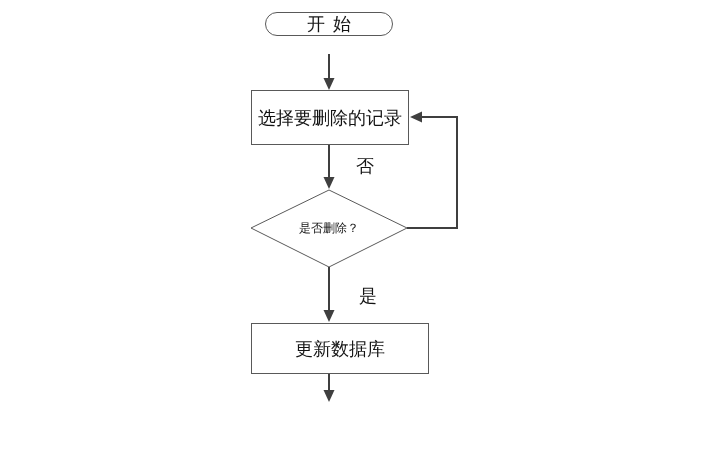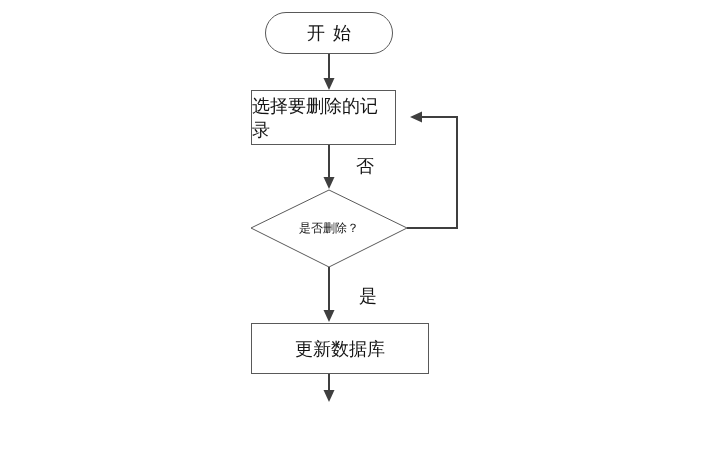--- a/index.html
+++ b/index.html
@@ -40,22 +40,22 @@
     position: absolute;
     box-sizing: border-box;
     display: flex;
     align-items: center;
     justify-content: center;
     background: #ffffff;
     border: 1.5px solid var(--border, #595959);
     color: var(--text, #141414);
     font-size: 18px;
   }
-  .node.start   { left: 265px; top: 12px;  width: 128px; height: 42px; border-radius: 21px; }
-  .node.select  { left: 251px; top: 90px;  width: 145px; height: 55px; }
+  .node.start   { left: 265px; top: 12px;  width: 128px; height: 24px; border-radius: 21px; }
+  .node.select  { left: 251px; top: 90px;  width: 158px; height: 55px; }
   .node.update  { left: 251px; top: 323px; width: 178px; height: 51px; }
   .node.end     { left: 266px; top: 401px; width: 126px; height: 44px; border-radius: 22px; }
   .node.terminator span { letter-spacing: 8px; text-indent: 8px; }
   .decision-label {
     position: absolute;
     left: 251px;
     top: 217px;
     width: 156px;
     text-align: center;
     font-size: 12px;

